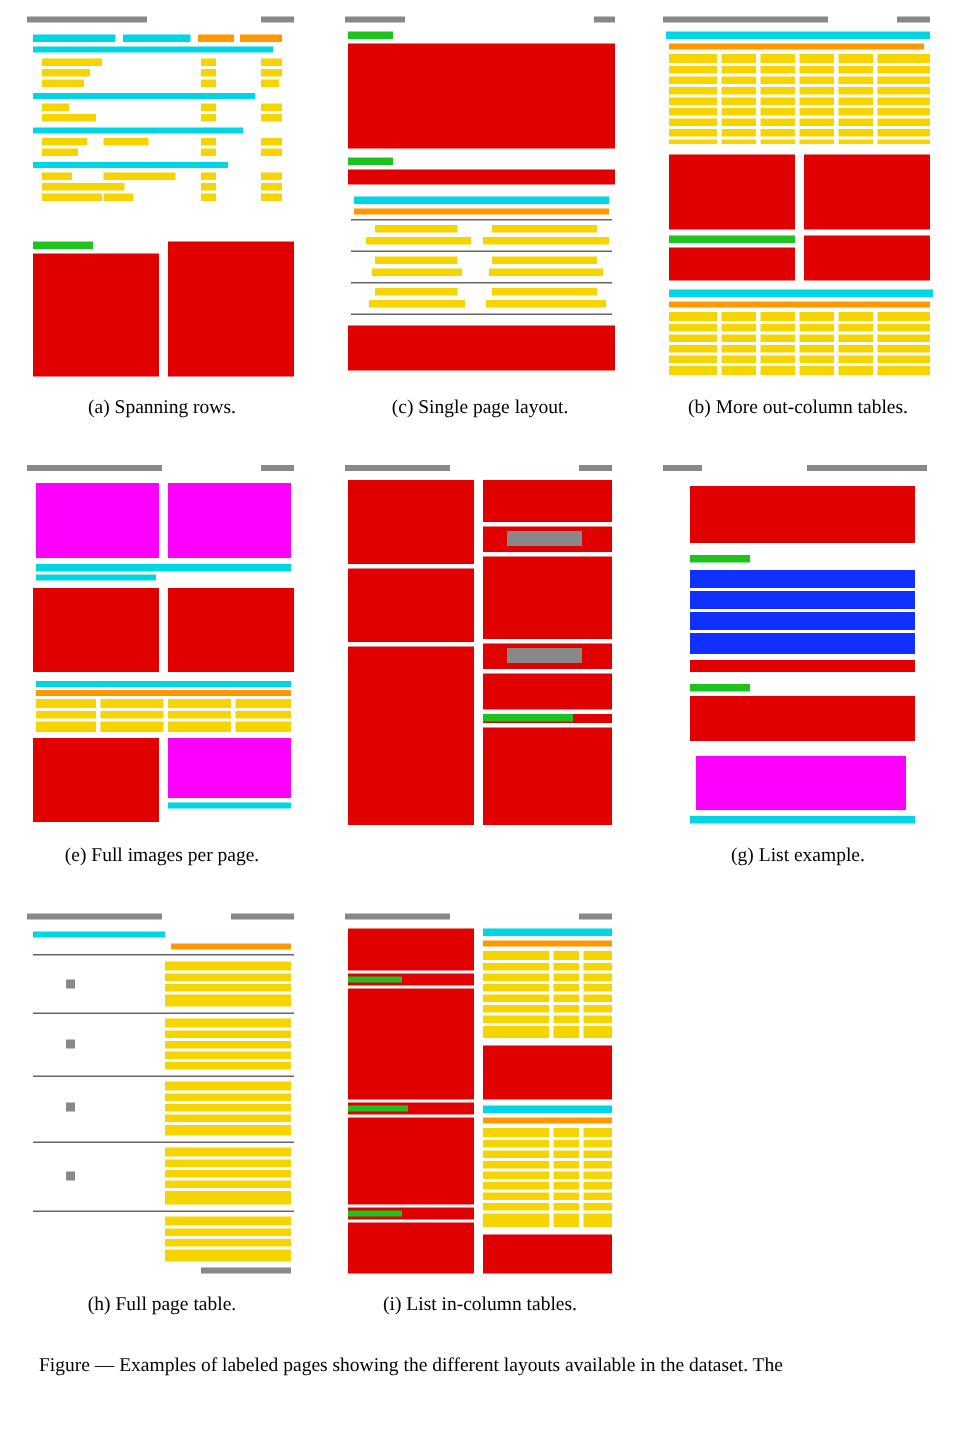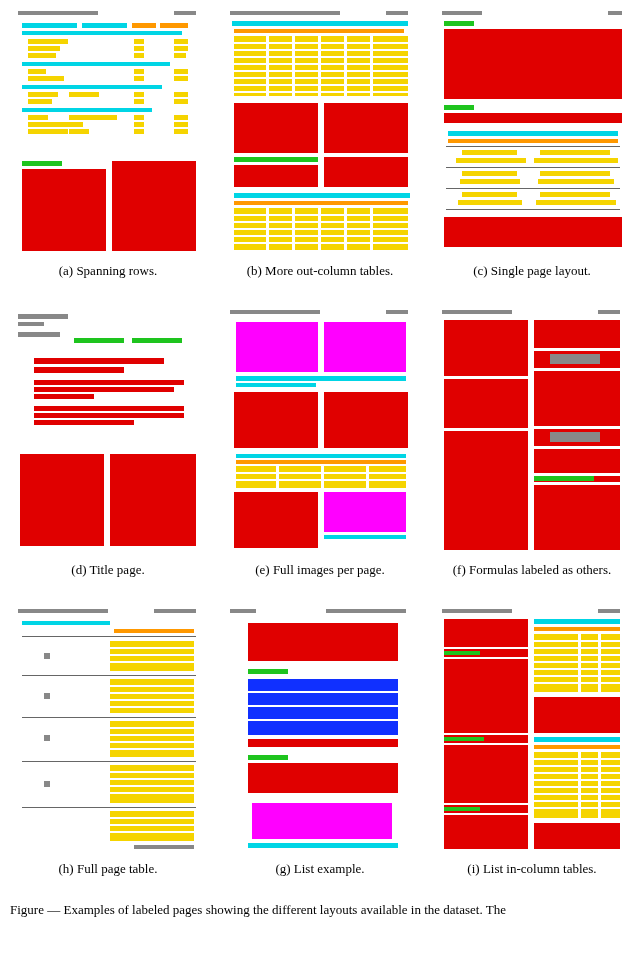--- a/index.html
+++ b/index.html
@@ -31,21 +31,21 @@
   }
   .caption {
     font-size: 13px;
     margin-top: 10px;
     margin-bottom: 18px;
     text-align: center;
     color: #000;
   }
   .footer-caption {
     font-size: 13px;
-    padding: 2px 10px 0 10px;
+    padding: 2px 10px 0 26px;
     color: #000;
     line-height: 1.4;
     white-space: nowrap;
     overflow: hidden;
   }
   
   .blk { position: absolute; }
   .r { background: #e00000; }       
   .y { background: #f5d400; }       
   .c { background: #00d5e5; }       
@@ -111,66 +111,20 @@
 
       <div class="blk g" style="left:8px;top:152px;width:40px;height:5px"></div>
       <div class="blk r" style="left:8px;top:160px;width:84px;height:82px"></div>
       <div class="blk r" style="left:98px;top:152px;width:84px;height:90px"></div>
     </div>
     <div class="caption">(a) Spanning rows.</div>
   </div>
 
   <div class="panel">
     <div class="panel-img">
-      <div class="blk k" style="left:4px;top:2px;width:110px;height:4px"></div>
-      <div class="blk k" style="left:160px;top:2px;width:22px;height:4px"></div>
-      <div class="blk c" style="left:6px;top:12px;width:176px;height:5px"></div>
-      <div class="blk o" style="left:8px;top:20px;width:170px;height:4px"></div>
-
-      <div class="blk y" style="left:8px;top:27px;width:174px;height:60px"></div>
-
-      <div class="blk w" style="left:40px;top:27px;width:3px;height:60px"></div>
-      <div class="blk w" style="left:66px;top:27px;width:3px;height:60px"></div>
-      <div class="blk w" style="left:92px;top:27px;width:3px;height:60px"></div>
-      <div class="blk w" style="left:118px;top:27px;width:3px;height:60px"></div>
-      <div class="blk w" style="left:144px;top:27px;width:3px;height:60px"></div>
-      <div class="blk w" style="left:8px;top:33px;width:174px;height:2px"></div>
-      <div class="blk w" style="left:8px;top:40px;width:174px;height:2px"></div>
-      <div class="blk w" style="left:8px;top:47px;width:174px;height:2px"></div>
-      <div class="blk w" style="left:8px;top:54px;width:174px;height:2px"></div>
-      <div class="blk w" style="left:8px;top:61px;width:174px;height:2px"></div>
-      <div class="blk w" style="left:8px;top:68px;width:174px;height:2px"></div>
-      <div class="blk w" style="left:8px;top:75px;width:174px;height:2px"></div>
-      <div class="blk w" style="left:8px;top:82px;width:174px;height:2px"></div>
-
-      <div class="blk r" style="left:8px;top:94px;width:84px;height:50px"></div>
-      <div class="blk r" style="left:98px;top:94px;width:84px;height:50px"></div>
-      <div class="blk g" style="left:8px;top:148px;width:84px;height:5px"></div>
-      <div class="blk r" style="left:8px;top:156px;width:84px;height:22px"></div>
-      <div class="blk r" style="left:98px;top:148px;width:84px;height:30px"></div>
-
-      <div class="blk c" style="left:8px;top:184px;width:176px;height:5px"></div>
-      <div class="blk o" style="left:8px;top:192px;width:174px;height:4px"></div>
-      <div class="blk y" style="left:8px;top:199px;width:174px;height:42px"></div>
-      <div class="blk w" style="left:40px;top:199px;width:3px;height:42px"></div>
-      <div class="blk w" style="left:66px;top:199px;width:3px;height:42px"></div>
-      <div class="blk w" style="left:92px;top:199px;width:3px;height:42px"></div>
-      <div class="blk w" style="left:118px;top:199px;width:3px;height:42px"></div>
-      <div class="blk w" style="left:144px;top:199px;width:3px;height:42px"></div>
-      <div class="blk w" style="left:8px;top:205px;width:174px;height:2px"></div>
-      <div class="blk w" style="left:8px;top:212px;width:174px;height:2px"></div>
-      <div class="blk w" style="left:8px;top:219px;width:174px;height:2px"></div>
-      <div class="blk w" style="left:8px;top:226px;width:174px;height:2px"></div>
-      <div class="blk w" style="left:8px;top:233px;width:174px;height:2px"></div>
-    </div>
-    <div class="caption">(b) More out-column tables.</div>
-  </div>
-
-  <div class="panel">
-    <div class="panel-img">
       <div class="blk k" style="left:4px;top:2px;width:40px;height:4px"></div>
       <div class="blk k" style="left:170px;top:2px;width:14px;height:4px"></div>
       <div class="blk g" style="left:6px;top:12px;width:30px;height:5px"></div>
       <div class="blk r" style="left:6px;top:20px;width:178px;height:70px"></div>
       <div class="blk g" style="left:6px;top:96px;width:30px;height:5px"></div>
       <div class="blk r" style="left:6px;top:104px;width:178px;height:10px"></div>
 
       <div class="blk c" style="left:10px;top:122px;width:170px;height:5px"></div>
       <div class="blk o" style="left:10px;top:130px;width:170px;height:4px"></div>
       <div class="line" style="left:8px;top:137px;width:174px"></div>
@@ -189,39 +143,64 @@
       <div class="blk y" style="left:20px;top:191px;width:64px;height:5px"></div>
       <div class="blk y" style="left:98px;top:191px;width:80px;height:5px"></div>
       <div class="line" style="left:8px;top:200px;width:174px"></div>
       <div class="blk r" style="left:6px;top:208px;width:178px;height:30px"></div>
     </div>
     <div class="caption">(c) Single page layout.</div>
   </div>
 
   <div class="panel">
     <div class="panel-img">
-      <div class="blk k" style="left:4px;top:6px;width:50px;height:5px"></div>
-      <div class="blk k" style="left:4px;top:14px;width:26px;height:4px"></div>
-      <div class="blk k" style="left:4px;top:24px;width:42px;height:5px"></div>
-      <div class="blk g" style="left:60px;top:30px;width:50px;height:5px"></div>
-      <div class="blk g" style="left:118px;top:30px;width:50px;height:5px"></div>
-      <div class="blk r" style="left:20px;top:50px;width:130px;height:6px"></div>
-      <div class="blk r" style="left:20px;top:59px;width:90px;height:6px"></div>
-      <div class="blk r" style="left:20px;top:72px;width:150px;height:5px"></div>
-      <div class="blk r" style="left:20px;top:79px;width:140px;height:5px"></div>
-      <div class="blk r" style="left:20px;top:86px;width:60px;height:5px"></div>
-      <div class="blk r" style="left:20px;top:98px;width:150px;height:5px"></div>
-      <div class="blk r" style="left:20px;top:105px;width:150px;height:5px"></div>
-      <div class="blk r" style="left:20px;top:112px;width:100px;height:5px"></div>
-
-      <div class="blk r" style="left:6px;top:146px;width:84px;height:92px"></div>
-      <div class="blk r" style="left:96px;top:146px;width:86px;height:92px"></div>
-    </div>
-    <div class="caption">(d) Title page.</div>
-  </div>
+      <div class="blk k" style="left:4px;top:2px;width:110px;height:4px"></div>
+      <div class="blk k" style="left:160px;top:2px;width:22px;height:4px"></div>
+      <div class="blk c" style="left:6px;top:12px;width:176px;height:5px"></div>
+      <div class="blk o" style="left:8px;top:20px;width:170px;height:4px"></div>
+
+      <div class="blk y" style="left:8px;top:27px;width:174px;height:60px"></div>
+
+      <div class="blk w" style="left:40px;top:27px;width:3px;height:60px"></div>
+      <div class="blk w" style="left:66px;top:27px;width:3px;height:60px"></div>
+      <div class="blk w" style="left:92px;top:27px;width:3px;height:60px"></div>
+      <div class="blk w" style="left:118px;top:27px;width:3px;height:60px"></div>
+      <div class="blk w" style="left:144px;top:27px;width:3px;height:60px"></div>
+      <div class="blk w" style="left:8px;top:33px;width:174px;height:2px"></div>
+      <div class="blk w" style="left:8px;top:40px;width:174px;height:2px"></div>
+      <div class="blk w" style="left:8px;top:47px;width:174px;height:2px"></div>
+      <div class="blk w" style="left:8px;top:54px;width:174px;height:2px"></div>
+      <div class="blk w" style="left:8px;top:61px;width:174px;height:2px"></div>
+      <div class="blk w" style="left:8px;top:68px;width:174px;height:2px"></div>
+      <div class="blk w" style="left:8px;top:75px;width:174px;height:2px"></div>
+      <div class="blk w" style="left:8px;top:82px;width:174px;height:2px"></div>
+
+      <div class="blk r" style="left:8px;top:94px;width:84px;height:50px"></div>
+      <div class="blk r" style="left:98px;top:94px;width:84px;height:50px"></div>
+      <div class="blk g" style="left:8px;top:148px;width:84px;height:5px"></div>
+      <div class="blk r" style="left:8px;top:156px;width:84px;height:22px"></div>
+      <div class="blk r" style="left:98px;top:148px;width:84px;height:30px"></div>
+
+      <div class="blk c" style="left:8px;top:184px;width:176px;height:5px"></div>
+      <div class="blk o" style="left:8px;top:192px;width:174px;height:4px"></div>
+      <div class="blk y" style="left:8px;top:199px;width:174px;height:42px"></div>
+      <div class="blk w" style="left:40px;top:199px;width:3px;height:42px"></div>
+      <div class="blk w" style="left:66px;top:199px;width:3px;height:42px"></div>
+      <div class="blk w" style="left:92px;top:199px;width:3px;height:42px"></div>
+      <div class="blk w" style="left:118px;top:199px;width:3px;height:42px"></div>
+      <div class="blk w" style="left:144px;top:199px;width:3px;height:42px"></div>
+      <div class="blk w" style="left:8px;top:205px;width:174px;height:2px"></div>
+      <div class="blk w" style="left:8px;top:212px;width:174px;height:2px"></div>
+      <div class="blk w" style="left:8px;top:219px;width:174px;height:2px"></div>
+      <div class="blk w" style="left:8px;top:226px;width:174px;height:2px"></div>
+      <div class="blk w" style="left:8px;top:233px;width:174px;height:2px"></div>
+    </div>
+    <div class="caption">(b) More out-column tables.</div>
+  </div>
+
 
   <div class="panel">
     <div class="panel-img">
       <div class="blk k" style="left:4px;top:2px;width:90px;height:4px"></div>
       <div class="blk k" style="left:160px;top:2px;width:22px;height:4px"></div>
       <div class="blk m" style="left:10px;top:14px;width:82px;height:50px"></div>
       <div class="blk m" style="left:98px;top:14px;width:82px;height:50px"></div>
       <div class="blk c" style="left:10px;top:68px;width:170px;height:5px"></div>
       <div class="blk c" style="left:10px;top:75px;width:80px;height:4px"></div>
       <div class="blk r" style="left:8px;top:84px;width:84px;height:56px"></div>
@@ -253,21 +232,39 @@
       <div class="blk w" style="left:96px;top:40px;width:86px;height:3px"></div>
       <div class="blk k" style="left:112px;top:46px;width:50px;height:10px"></div>
       <div class="blk w" style="left:96px;top:60px;width:86px;height:3px"></div>
       <div class="blk w" style="left:96px;top:118px;width:86px;height:3px"></div>
       <div class="blk k" style="left:112px;top:124px;width:50px;height:10px"></div>
       <div class="blk w" style="left:96px;top:138px;width:86px;height:3px"></div>
       <div class="blk g" style="left:96px;top:168px;width:60px;height:5px"></div>
       <div class="blk w" style="left:96px;top:165px;width:86px;height:3px"></div>
       <div class="blk w" style="left:96px;top:174px;width:86px;height:3px"></div>
     </div>
-    <div class="caption">(f) Formulas labeled as others.</div>
+  </div>
+
+  <div class="panel">
+    <div class="panel-img">
+      <div class="blk k" style="left:4px;top:2px;width:26px;height:4px"></div>
+      <div class="blk k" style="left:100px;top:2px;width:80px;height:4px"></div>
+      <div class="blk r" style="left:22px;top:16px;width:150px;height:38px"></div>
+      <div class="blk g" style="left:22px;top:62px;width:40px;height:5px"></div>
+      <div class="blk b" style="left:22px;top:72px;width:150px;height:56px"></div>
+      <div class="blk w" style="left:22px;top:84px;width:150px;height:2px"></div>
+      <div class="blk w" style="left:22px;top:98px;width:150px;height:2px"></div>
+      <div class="blk w" style="left:22px;top:112px;width:150px;height:2px"></div>
+      <div class="blk r" style="left:22px;top:132px;width:150px;height:8px"></div>
+      <div class="blk g" style="left:22px;top:148px;width:40px;height:5px"></div>
+      <div class="blk r" style="left:22px;top:156px;width:150px;height:30px"></div>
+      <div class="blk m" style="left:26px;top:196px;width:140px;height:36px"></div>
+      <div class="blk c" style="left:22px;top:236px;width:150px;height:5px"></div>
+    </div>
+    <div class="caption">(g) List example.</div>
   </div>
 
   <div class="panel">
     <div class="panel-img">
       <div class="blk k" style="left:4px;top:2px;width:90px;height:4px"></div>
       <div class="blk k" style="left:140px;top:2px;width:42px;height:4px"></div>
       <div class="blk c" style="left:8px;top:14px;width:88px;height:4px"></div>
       <div class="blk o" style="left:100px;top:22px;width:80px;height:4px"></div>
       <div class="line" style="left:8px;top:29px;width:174px"></div>
 
@@ -302,39 +299,20 @@
       <div class="blk w" style="left:96px;top:210px;width:84px;height:2px"></div>
       <div class="blk w" style="left:96px;top:217px;width:84px;height:2px"></div>
       <div class="blk w" style="left:96px;top:224px;width:84px;height:2px"></div>
       <div class="blk k" style="left:120px;top:238px;width:60px;height:4px"></div>
     </div>
     <div class="caption">(h) Full page table.</div>
   </div>
 
   <div class="panel">
     <div class="panel-img">
-      <div class="blk k" style="left:4px;top:2px;width:26px;height:4px"></div>
-      <div class="blk k" style="left:100px;top:2px;width:80px;height:4px"></div>
-      <div class="blk r" style="left:22px;top:16px;width:150px;height:38px"></div>
-      <div class="blk g" style="left:22px;top:62px;width:40px;height:5px"></div>
-      <div class="blk b" style="left:22px;top:72px;width:150px;height:56px"></div>
-      <div class="blk w" style="left:22px;top:84px;width:150px;height:2px"></div>
-      <div class="blk w" style="left:22px;top:98px;width:150px;height:2px"></div>
-      <div class="blk w" style="left:22px;top:112px;width:150px;height:2px"></div>
-      <div class="blk r" style="left:22px;top:132px;width:150px;height:8px"></div>
-      <div class="blk g" style="left:22px;top:148px;width:40px;height:5px"></div>
-      <div class="blk r" style="left:22px;top:156px;width:150px;height:30px"></div>
-      <div class="blk m" style="left:26px;top:196px;width:140px;height:36px"></div>
-      <div class="blk c" style="left:22px;top:236px;width:150px;height:5px"></div>
-    </div>
-    <div class="caption">(g) List example.</div>
-  </div>
-
-  <div class="panel">
-    <div class="panel-img">
       <div class="blk k" style="left:4px;top:2px;width:70px;height:4px"></div>
       <div class="blk k" style="left:160px;top:2px;width:22px;height:4px"></div>
 
       <div class="blk r" style="left:6px;top:12px;width:84px;height:230px"></div>
       <div class="blk w" style="left:6px;top:40px;width:84px;height:2px"></div>
       <div class="blk g" style="left:6px;top:44px;width:36px;height:4px"></div>
       <div class="blk w" style="left:6px;top:50px;width:84px;height:2px"></div>
       <div class="blk w" style="left:6px;top:126px;width:84px;height:2px"></div>
       <div class="blk g" style="left:6px;top:130px;width:40px;height:4px"></div>
       <div class="blk w" style="left:6px;top:136px;width:84px;height:2px"></div>

